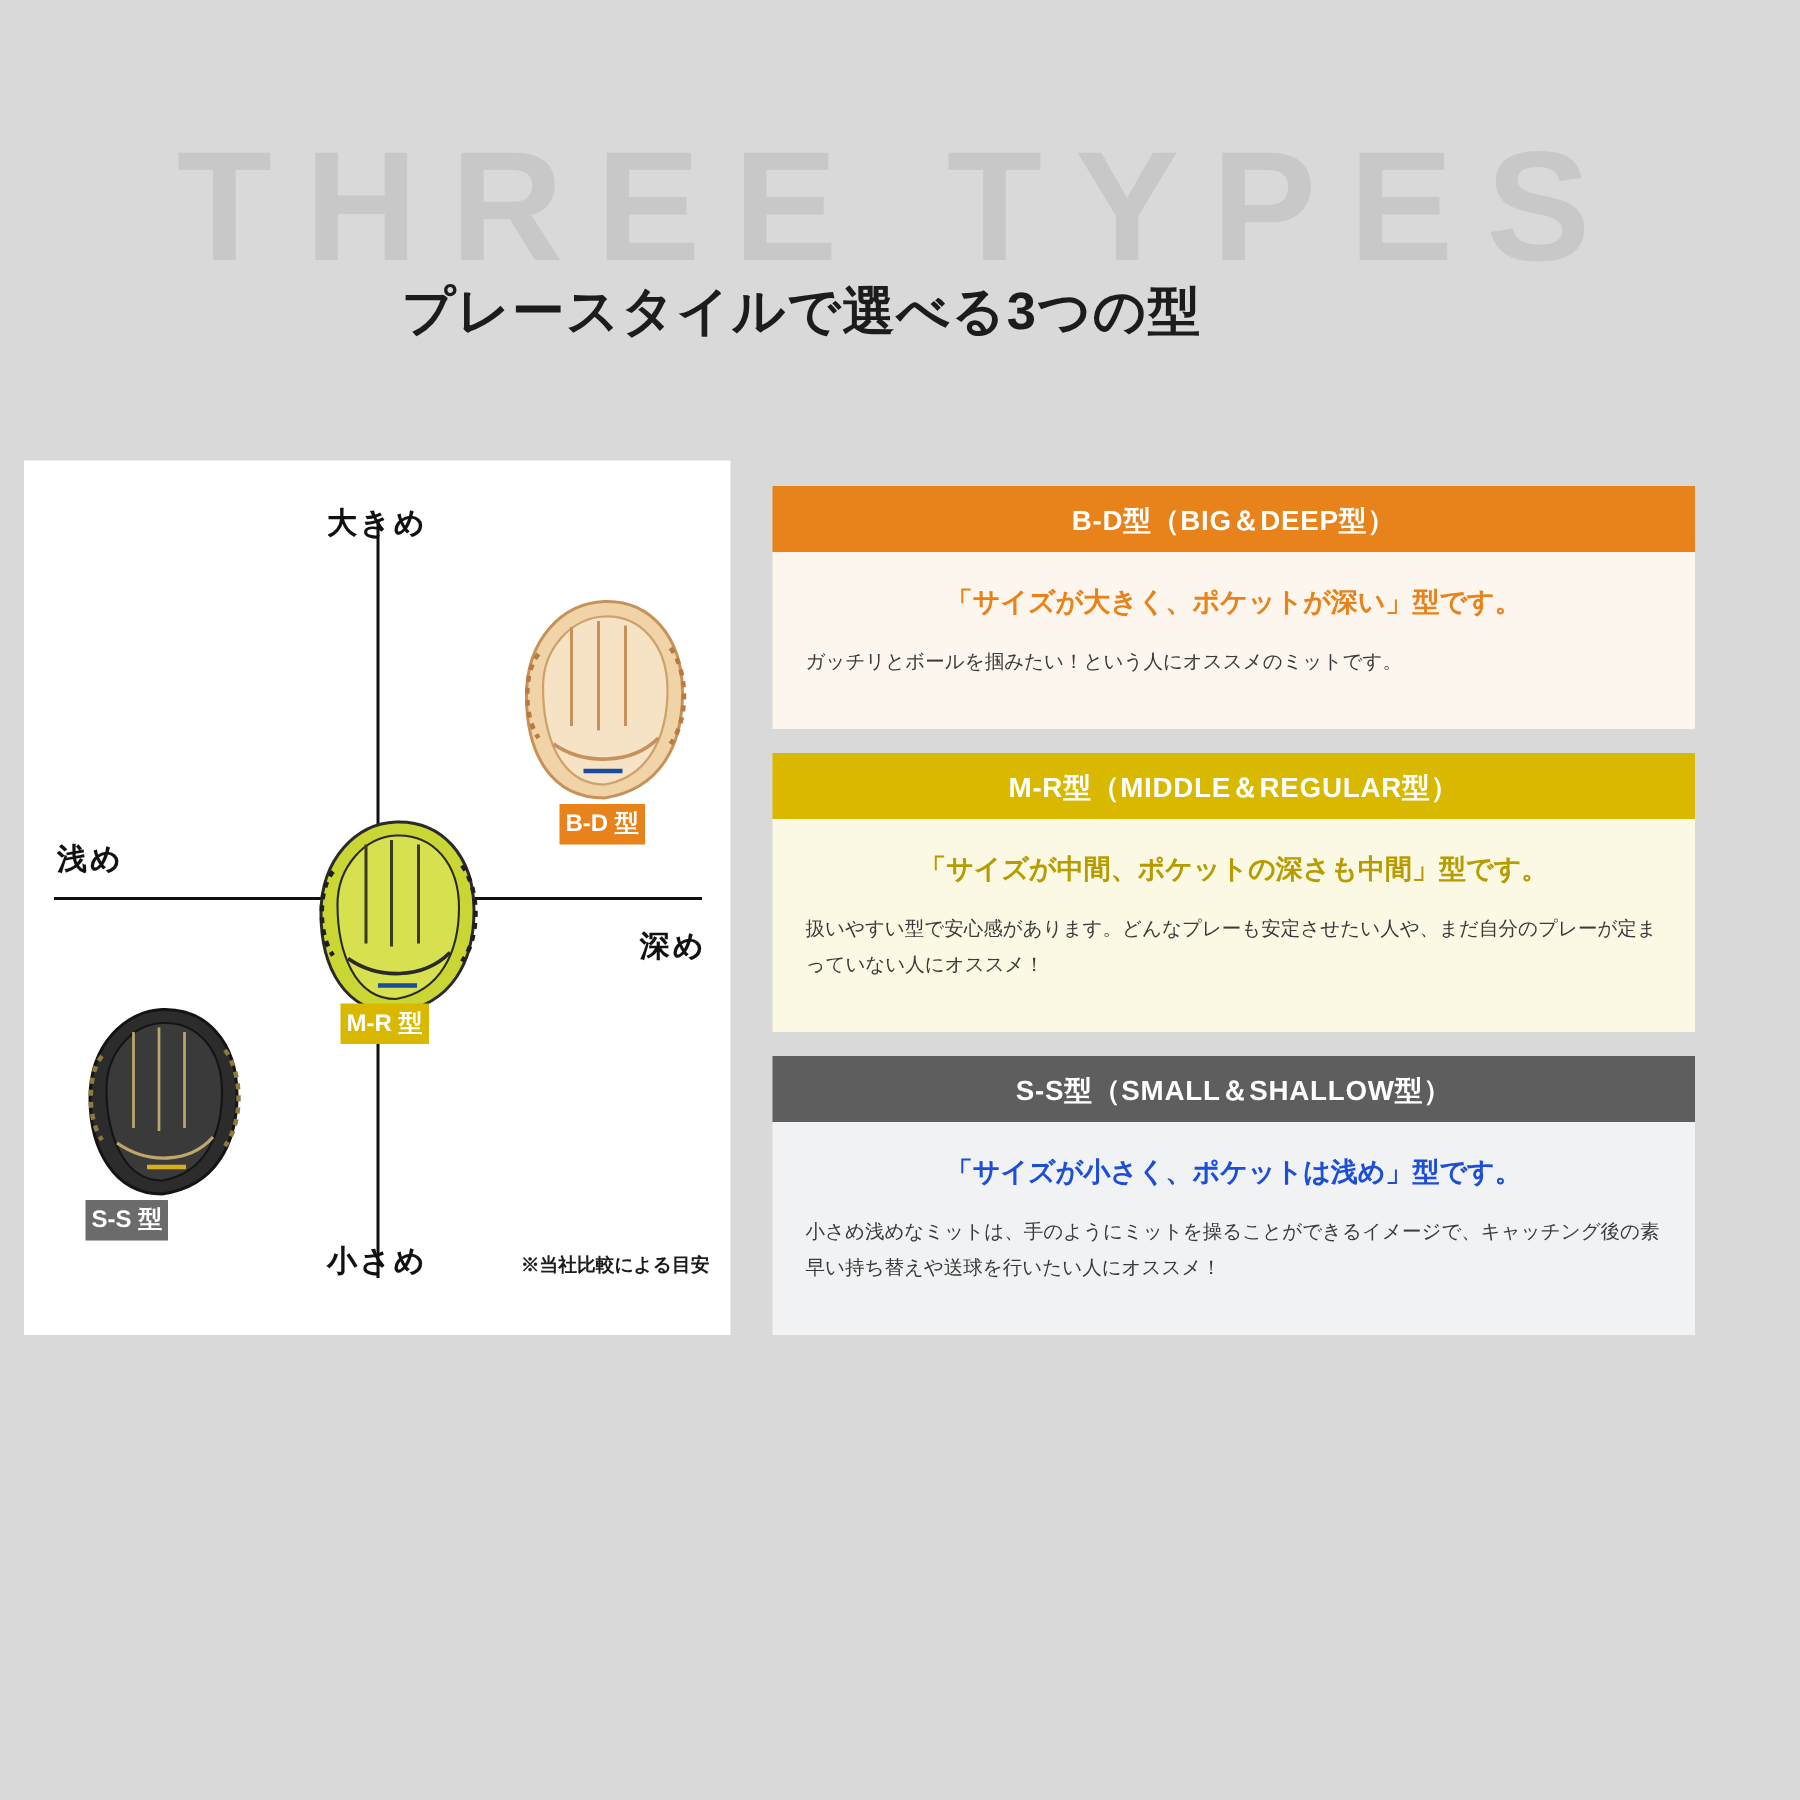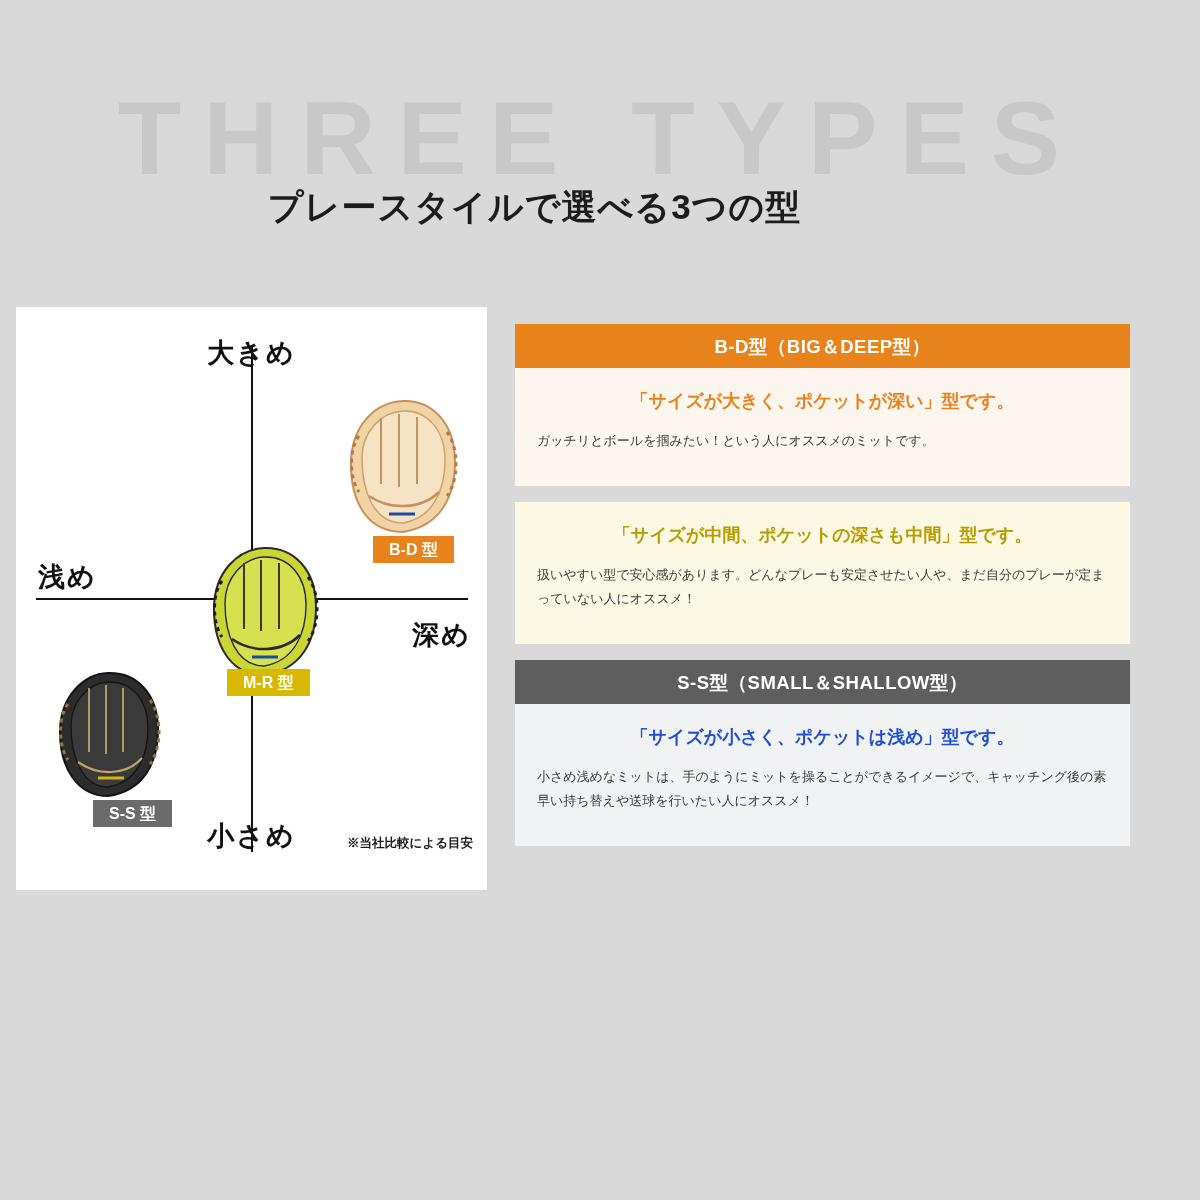--- a/index.html
+++ b/index.html
@@ -73,21 +73,21 @@
     position: absolute;
     top: 50%;
     left: 20px;
     height: 2px;
     width: 432px;
     background: #111;
     transform: translateY(-1px);
   }
   .ax-label {
     position: absolute;
-    font-size: 27px;
+    font-size: 20px;
     font-weight: 700;
     color: #111;
     letter-spacing: 2px;
     white-space: nowrap;
   }
   .ax-top   { top: 28px;  left: 50%; transform: translateX(-50%); }
   .ax-bottom{ bottom: 36px; left: 50%; transform: translateX(-50%); }
   .ax-left  { top: 252px; left: 22px; }
   .ax-right { top: 310px; right: 16px; }
   .note {
@@ -102,27 +102,27 @@
 
   
   .mitt {
     position: absolute;
   }
   .tag {
     position: absolute;
     color: #fff;
     font-size: 16px;
     font-weight: 700;
-    padding: 4px 16px;
+    padding: 4px 4px;
     white-space: nowrap;
     line-height: 1.2;
   }
   .tag-bd { background: #e8821a; }
   .tag-mr { background: #d9b800; }
-  .tag-ss { background: #6b6b6b; margin-left: 36px; }
+  .tag-ss { background: #6b6b6b; }
 
   
   .cards {
     position: absolute;
     left: 515px;
     top: 312px;
     width: 615px;
     margin-top: 12px;
   }
   .card { margin-bottom: 16px; }
@@ -238,20 +238,21 @@
 
   <div class="card bd">
     <div class="card-head">B-D型（BIG＆DEEP型）</div>
     <div class="card-body">
       <p class="card-lead">「サイズが大きく、ポケットが深い」型です。</p>
       <p class="card-text">ガッチリとボールを掴みたい！という人にオススメのミットです。</p>
     </div>
   </div>
 
   <div class="card mr">
+    <div class="card-head">M-R型（MIDDLE＆REGULAR型）</div>
     <div class="card-body">
       <p class="card-lead">「サイズが中間、ポケットの深さも中間」型です。</p>
       <p class="card-text">扱いやすい型で安心感があります。どんなプレーも安定させたい人や、まだ自分のプレーが定まっていない人にオススメ！</p>
     </div>
   </div>
 
   <div class="card ss">
     <div class="card-head">S-S型（SMALL＆SHALLOW型）</div>
     <div class="card-body">
       <p class="card-lead">「サイズが小さく、ポケットは浅め」型です。</p>

